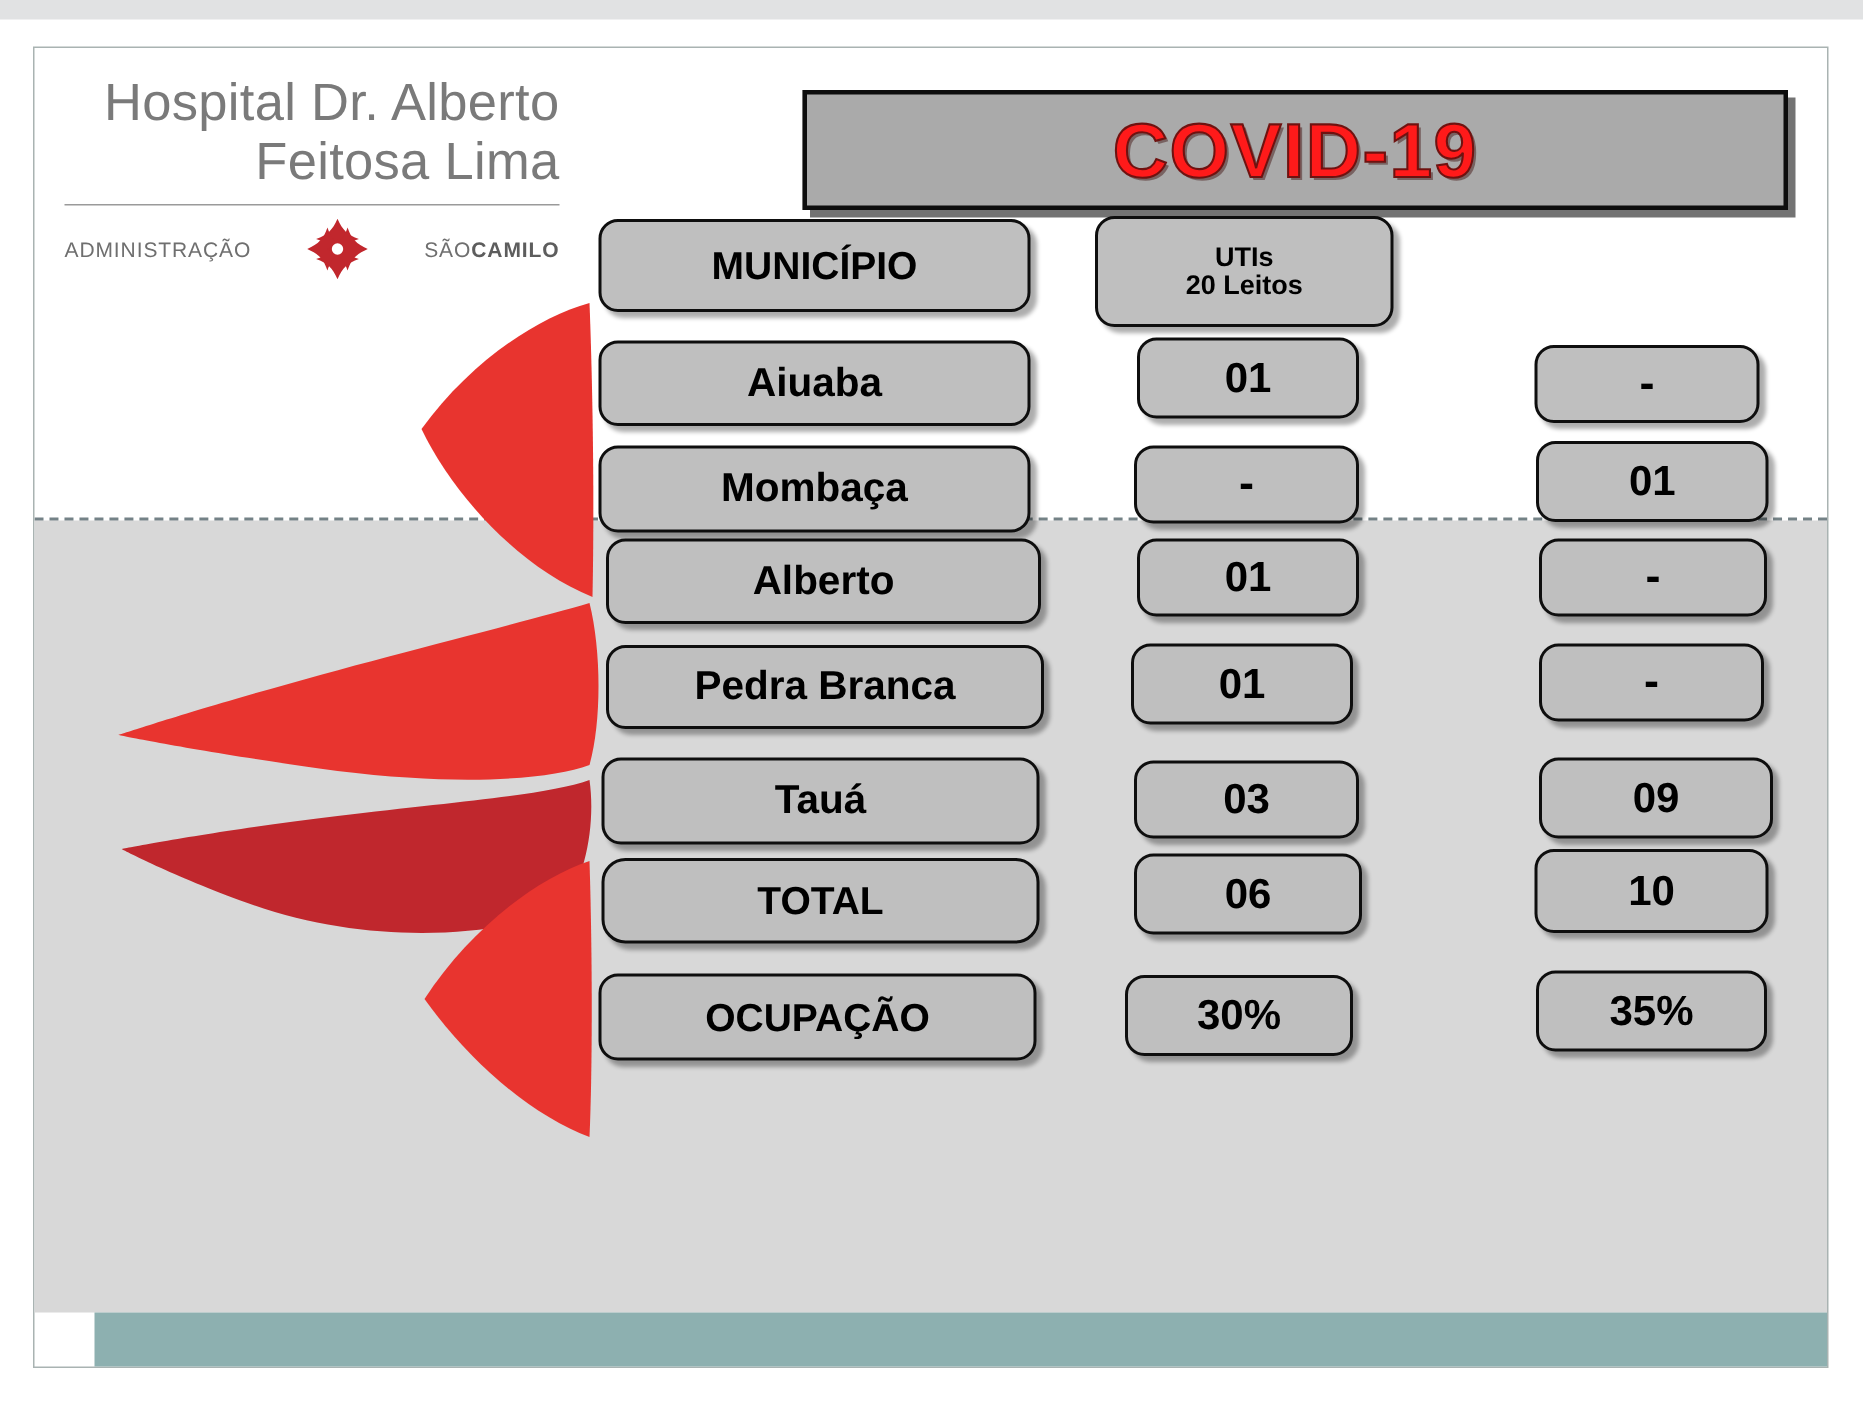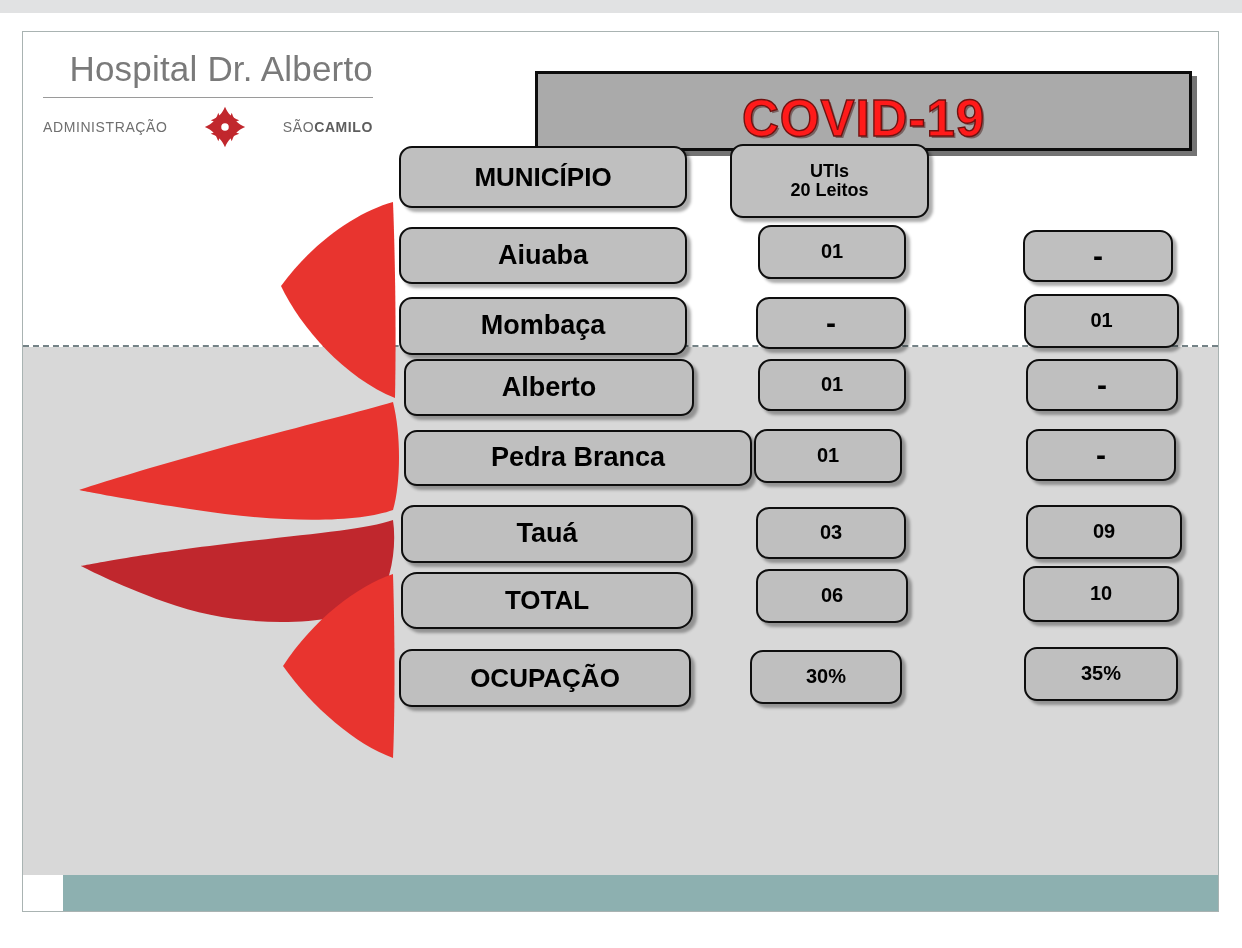--- a/index.html
+++ b/index.html
@@ -106,23 +106,22 @@
   
   .covid-banner {
     position: absolute;
     left: 512px; top: 28px;
     width: 657px; height: 80px;
     background: #aaaaaa;
     border: 3px solid #0d0d0d;
     box-shadow: 5px 5px 0 rgba(0,0,0,.55);
     box-sizing: border-box;
     display: flex;
-    align-items: flex-end;
+    align-items: center;
     justify-content: center;
-    margin-top: 11px;
   }
   .covid-banner .title {
     font-size: 51px;
     font-weight: 700;
     color: #ff1a1a;
     letter-spacing: 1px;
     -webkit-text-stroke: 1.4px #6f1210;
     text-shadow: 2px 2px 0 rgba(60,10,8,.45);
   }
 
@@ -137,21 +136,21 @@
     align-items: center;
     justify-content: center;
     text-align: center;
     color: #000000;
     font-weight: 700;
     box-shadow: 4px 4px 3px rgba(0,0,0,.32);
     line-height: 1.08;
   }
   .pill.muni { font-size: 27px; }
   .pill.muni-head { font-size: 26px; }
-  .pill.val { font-size: 20px; }
+  .pill.val { font-size: 28px; }
   .pill.head2 { font-size: 18px; }
   .pill.total-label { font-size: 26px; font-weight: 700; border-radius: 16px; }
   .pill.ocup-label { font-size: 26px; font-weight: 700; }
   .pill.dash { font-size: 30px; }
 
   
   .pill.date-pill {
     font-family: "Liberation Serif", serif;
     font-size: 28px;
     font-weight: 700;
@@ -184,20 +183,21 @@
       <path d="M348 318 C320 328 262 332 180 342 C96 352 36 364 36 364
                C36 364 70 382 120 400 C196 428 284 424 330 404
                C346 382 352 346 348 318 Z" fill="#c0272d"></path>
 
       <path d="M348 372 C350 436 350 510 348 556 C310 542 268 506 238 464
                C268 418 312 384 348 372 Z" fill="#e8342f"></path>
     </svg>
 
     <div class="logo-wrap">
       <div class="logo-line1">Hospital Dr. Alberto</div>
+      <div class="logo-line2">Feitosa Lima</div>
       <div class="logo-rule"></div>
       <div class="logo-admin">
         <span class="adm">ADMINISTRAÇÃO</span>
         <svg class="cross-mark" viewBox="0 0 100 100">
           <path d="M50 2 C58 20 66 28 84 34 C66 40 58 48 50 66 C42 48 34 40 16 34 C34 28 42 20 50 2 Z" fill="#c1272d"></path>
           <path d="M50 98 C42 80 34 72 16 66 C34 60 42 52 50 34 C58 52 66 60 84 66 C66 72 58 80 50 98 Z" fill="#c1272d"></path>
           <path d="M2 50 C20 42 28 34 34 16 C40 34 48 42 66 50 C48 58 40 66 34 84 C28 66 20 58 2 50 Z" fill="#c1272d"></path>
           <path d="M98 50 C80 58 72 66 66 84 C60 66 52 58 34 50 C52 42 60 34 66 16 C72 34 80 42 98 50 Z" fill="#c1272d"></path>
           <circle cx="50" cy="50" r="9" fill="#ffffff"></circle>
         </svg>
@@ -222,21 +222,21 @@
     <div class="pill val dash" style="left:1000px; top:198px; width:150px; height:52px;">-</div>
 
     <div class="pill muni" style="left:376px; top:265px; width:288px; height:58px;">Mombaça</div>
     <div class="pill val dash" style="left:733px; top:265px; width:150px; height:52px;">-</div>
     <div class="pill val" style="left:1001px; top:262px; width:155px; height:54px;">01</div>
 
     <div class="pill muni" style="left:381px; top:327px; width:290px; height:57px;">Alberto</div>
     <div class="pill val" style="left:735px; top:327px; width:148px; height:52px;">01</div>
     <div class="pill val dash" style="left:1003px; top:327px; width:152px; height:52px;">-</div>
 
-    <div class="pill muni" style="left:381px; top:398px; width:348px; height:56px;">Pedra Branca</div>
+    <div class="pill muni" style="left:381px; top:398px; width:292px; height:56px;">Pedra Branca</div>
     <div class="pill val" style="left:731px; top:397px; width:148px; height:54px;">01</div>
     <div class="pill val dash" style="left:1003px; top:397px; width:150px; height:52px;">-</div>
 
     <div class="pill muni" style="left:378px; top:473px; width:292px; height:58px;">Tauá</div>
     <div class="pill val" style="left:733px; top:475px; width:150px; height:52px;">03</div>
     <div class="pill val" style="left:1003px; top:473px; width:156px; height:54px;">09</div>
 
     <div class="pill total-label" style="left:378px; top:540px; width:292px; height:57px;">TOTAL</div>
     <div class="pill val" style="left:733px; top:537px; width:152px; height:54px;">06</div>
     <div class="pill val" style="left:1000px; top:534px; width:156px; height:56px;">10</div>

